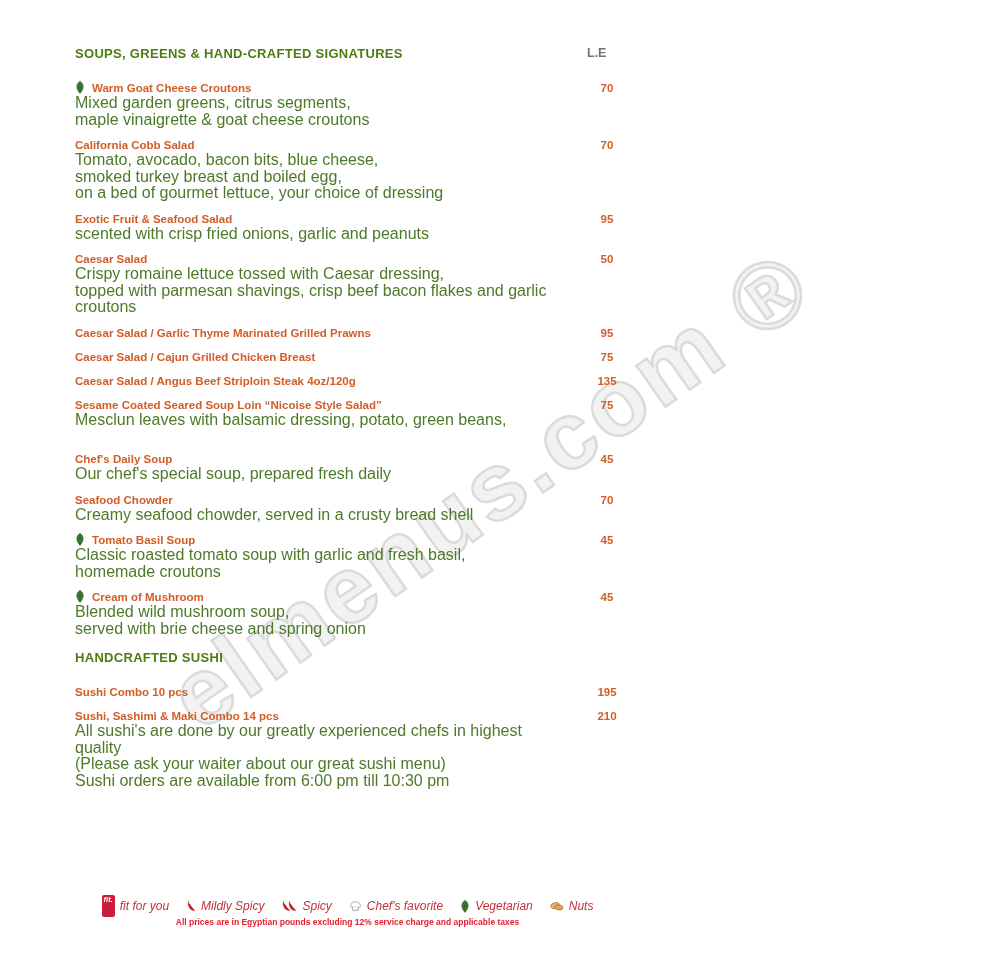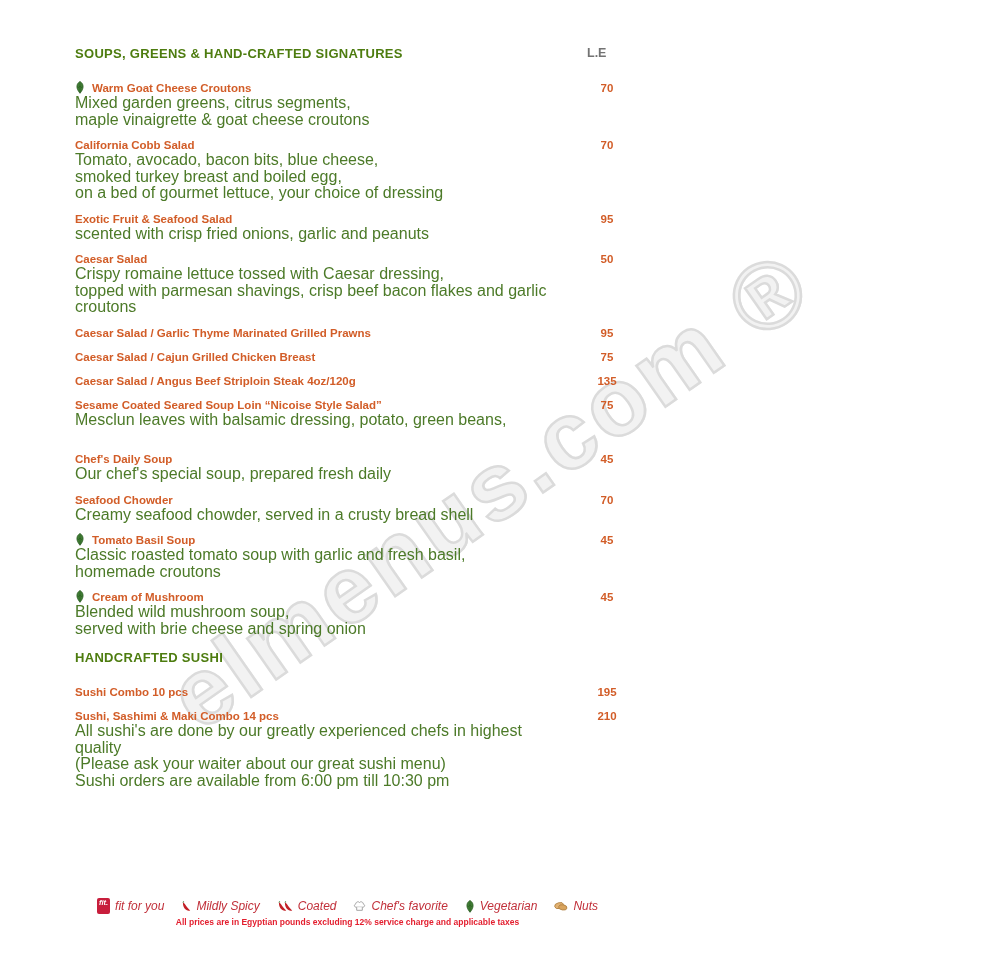--- a/index.html
+++ b/index.html
@@ -45,21 +45,21 @@
   .footer { position:absolute; left:75px; top:898px; width:545px; z-index:1; text-align:center; }
   .legend {
     display:flex; justify-content:center; align-items:center; gap:17px; height:16px;
   }
   .legend-entry { display:inline-flex; align-items:center; gap:5px; }
   .legend-label { font-size:12px; font-style:italic; color:#c1303a; white-space:nowrap; }
   .legend-icon { display:inline-flex; line-height:0; align-items:center; }
   .fit-badge {
     display:inline-block; background:#c81e3c; color:#ffffff; border-radius:2px;
     font-size:7.5px; font-weight:bold; font-style:italic; line-height:10px;
-    padding:0 2px; height:16px;
+    padding:0 2px; height:22px;
   }
   .footer-note {
     margin-top:3px; font-size:8.5px; font-weight:bold; color:#e31e2e;
   }
 </style>
 </head>
 <body>
 
 <div class="page">
   <div class="watermark">elmenus.com ®</div>
@@ -162,21 +162,21 @@
         </span>
         <span class="legend-entry">
           <span class="legend-icon">
             <svg width="16" height="11" viewBox="0 0 16 11">
               <path d="M2 1.5 C2.2 1.2 3 1.6 3.9 3 C5.6 5.6 7.6 8.2 9.2 9.4 C7.4 10.2 5 9.4 3.4 7.2 C2.2 5.4 1.8 3 2 1.5 Z" fill="#c22026"></path>
               <path d="M2 1.5 C1.6 0.8 2.6 0.3 3.1 0.9" stroke="#3f7c33" stroke-width="0.9" fill="none"></path>
               <path d="M8 1.5 C8.2 1.2 9 1.6 9.9 3 C11.6 5.6 13.6 8.2 15.2 9.4 C13.4 10.2 11 9.4 9.4 7.2 C8.2 5.4 7.8 3 8 1.5 Z" fill="#c22026"></path>
               <path d="M8 1.5 C7.6 0.8 8.6 0.3 9.1 0.9" stroke="#3f7c33" stroke-width="0.9" fill="none"></path>
             </svg>
           </span>
-          <span class="legend-label">Coated</span>
+          <span class="legend-label">Spicy</span>
         </span>
         <span class="legend-entry">
           <span class="legend-icon">
             <svg width="13" height="12" viewBox="0 0 13 12">
               <path d="M3.2 7.2 C1.2 7.2 0.6 4.6 2.7 4.1 C2.7 2 5.3 1 6.5 2.5 C7.7 1 10.3 2 10.3 4.1 C12.4 4.6 11.8 7.2 9.8 7.2 Z" fill="#ffffff" stroke="#9a9a9a" stroke-width="0.9"></path>
               <path d="M3.7 7.2 L3.7 10.3 L9.3 10.3 L9.3 7.2" fill="#ffffff" stroke="#9a9a9a" stroke-width="0.9"></path>
             </svg>
           </span>
           <span class="legend-label">Chef's favorite</span>
         </span>

